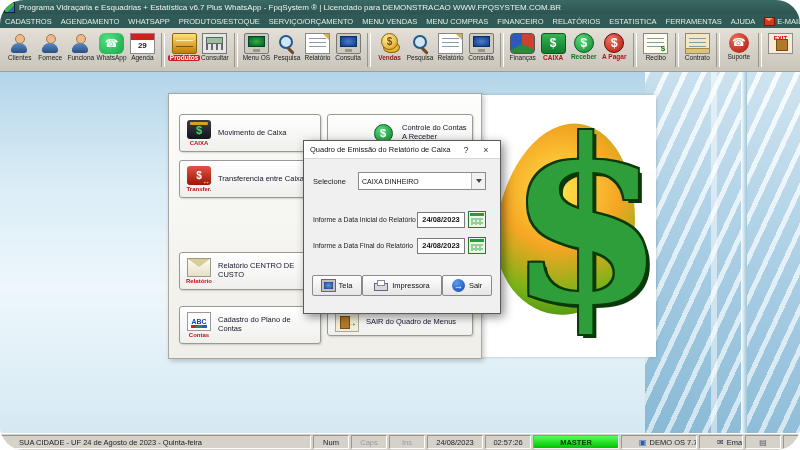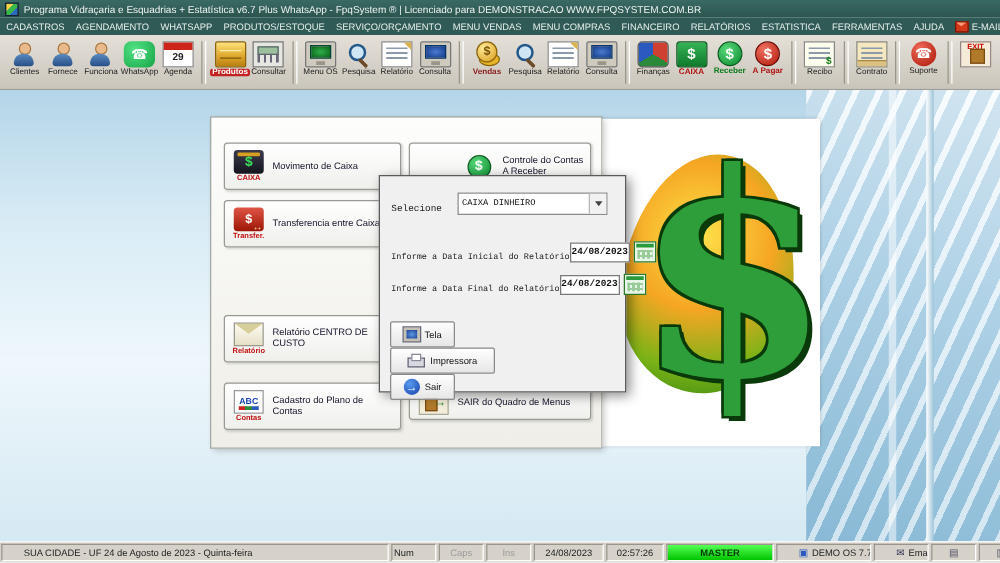--- a/index.html
+++ b/index.html
@@ -1,17 +1,17 @@
 <!DOCTYPE html>
 <html><head>
 <meta charset="utf-8">
 <style>
   html,body{margin:0;padding:0;}
   #screen{position:relative;width:800px;height:450px;overflow:hidden;background:#dcedf6;
-          font-family:"Liberation Sans","DejaVu Sans",sans-serif;-webkit-font-smoothing:antialiased;user-select:none;}
+          font-family:"Liberation Sans","DejaVu Sans",sans-serif;-webkit-font-smoothing:antialiased;user-select:none;border-radius:24px;}
 
   
   .titlebar{position:absolute;left:0;top:0;width:800px;height:14px;background:linear-gradient(#3a6a64,#2c544f);
             display:flex;align-items:center;gap:4px;padding:0 4px;box-sizing:border-box;}
   .app-ico{width:9px;height:9px;background:linear-gradient(135deg,#ffd24a 0 33%,#3ab54a 33% 66%,#2a6ac0 66%);border:1px solid #123;}
   .title-text{font-size:8px;color:#eef4f2;white-space:nowrap;overflow:hidden;}
 
   
   .menubar{position:absolute;left:0;top:14px;width:800px;height:14px;background:#2f5a55;display:flex;align-items:center;
            gap:9px;padding:0 5px;box-sizing:border-box;}
@@ -121,34 +121,34 @@
   .pic[data-icon="exit-door"]::before{content:"";position:absolute;top:2px;bottom:2px;left:4px;width:8px;background:#b07a2a;border:1px solid #7a4a10;}
   .pic[data-icon="exit-door"]::after{content:"→";position:absolute;right:1px;top:3px;color:#1a8a2a;font-size:10px;}
 
   
   .dialog{position:absolute;left:303px;top:68px;width:196px;height:172px;background:#f0f0f0;border:1px solid #5a5a5a;
           box-shadow:3px 3px 9px rgba(0,0,0,.45);z-index:10;}
   .dlg-titlebar{height:18px;background:#fff;border-bottom:1px solid #d8d8d8;display:flex;align-items:center;padding:0 6px;gap:4px;box-sizing:border-box;}
   .dlg-title{flex:1;font-size:7.5px;color:#111;white-space:nowrap;overflow:hidden;}
   .dlg-btn{width:16px;height:14px;display:flex;align-items:center;justify-content:center;font-size:9px;color:#333;cursor:pointer;}
   .dlg-body{position:relative;height:153px;}
-  .drow{position:absolute;left:9px;right:14px;display:flex;align-items:flex-end;font-family:Liberation Mono, monospace;}
+  .drow{position:absolute;left:9px;right:14px;display:flex;align-items:center;}
   .dlg-label{font-size:7.5px;color:#1a1a1a;white-space:nowrap;}
   .dlg-label.small{font-size:6.8px;}
   .combo{margin-left:12px;flex:1;height:16px;background:#fff;border:1px solid #8a8a8a;display:flex;align-items:center;cursor:pointer;}
   .combo-text{flex:1;font-size:7px;padding-left:3px;color:#111;white-space:nowrap;overflow:hidden;}
   .combo-arrow{width:13px;height:100%;border-left:1px solid #b8b8b8;background:#f2f2f2;display:flex;align-items:center;justify-content:center;}
   .combo-arrow::before{content:"";border-left:3px solid transparent;border-right:3px solid transparent;border-top:4px solid #444;}
   .datebox{margin-left:auto;width:46px;height:14px;background:#fff;border:1px solid #7a7a7a;font-size:7.5px;font-weight:bold;
            color:#111;display:flex;align-items:center;justify-content:center;flex:none;}
   .calbtn{margin-left:3px;width:16px;height:15px;background:#eaf6ea;border:1px solid #2a7a2a;position:relative;flex:none;cursor:pointer;}
   .calbtn::before{content:"";position:absolute;top:1px;left:1px;right:1px;height:3px;background:#2a9a3a;}
   .calbtn::after{content:"";position:absolute;top:6px;left:2px;right:2px;bottom:2px;
            background:repeating-linear-gradient(90deg,#9c9 0 2px,transparent 2px 4px),repeating-linear-gradient(180deg,#9c9 0 2px,transparent 2px 4px);}
-  .dlg-buttons{position:absolute;left:8px;right:8px;top:116px;display:flex;justify-content:space-between;flex-direction:column;}
+  .dlg-buttons{position:absolute;left:8px;right:8px;top:116px;display:flex;justify-content:space-between;}
   .dbtn{height:21px;background:linear-gradient(#fefefe,#e6e6e6);border:1px solid #8a8a8a;border-radius:2px;
         display:flex;align-items:center;justify-content:center;gap:4px;font-size:7.5px;color:#111;
         font-family:"Liberation Sans",sans-serif;cursor:pointer;padding:0 4px;box-sizing:border-box;}
   .dico{position:relative;flex:none;box-sizing:border-box;}
   .dico[data-icon="screen"]{width:13px;height:11px;background:radial-gradient(#5a9ae0,#1a3a90);border:2px solid #c4c0b4;outline:1px solid #667;}
   .dico[data-icon="printer"]{width:14px;height:8px;background:#d8d8e0;border:1px solid #667;margin-top:3px;}
   .dico[data-icon="printer"]::before{content:"";position:absolute;top:-4px;left:2px;right:2px;height:4px;background:#fff;border:1px solid #889;}
   .dico[data-icon="blue-arrow"]{width:13px;height:13px;border-radius:50%;background:radial-gradient(circle at 35% 30%,#5a9af0,#1442a8);
         color:#fff;font-size:9px;display:flex;align-items:center;justify-content:center;}
   .dico[data-icon="blue-arrow"]::before{content:"→";}
@@ -346,20 +346,25 @@
       </div>
       <div class="pbtn" style="left:158px;top:214px;width:146px;height:28px;">
         <span class="pic-wrap">
           <span class="pic" data-icon="exit-door"></span>
         </span>
         <span class="plabel">SAIR do Quadro de Menus</span>
       </div>
     </div>
 
     <div class="dialog">
+      <div class="dlg-titlebar">
+        <span class="dlg-title">Quadro de Emissão do Relatório de Caixa</span>
+        <span class="dlg-btn">?</span>
+        <span class="dlg-btn">×</span>
+      </div>
       <div class="dlg-body">
         <div class="drow" style="top:13px;">
           <span class="dlg-label">Selecione</span>
           <div class="combo">
             <span class="combo-text">CAIXA DINHEIRO</span>
             <span class="combo-arrow"></span>
           </div>
         </div>
         <div class="drow" style="top:52px;">
           <span class="dlg-label small">Informe a Data Inicial do Relatório</span>
@@ -386,21 +391,21 @@
           </button>
         </div>
       </div>
     </div>
   </div>
 
   <div class="statusbar">
     <div class="seg" style="width:310px;">
       <span>SUA CIDADE - UF 24 de Agosto de 2023 - Quinta-feira</span>
     </div>
-    <div class="seg" style="width:26px;justify-content:flex-end;">
+    <div class="seg" style="width:26px;justify-content:center;">
       <span>Num</span>
     </div>
     <div class="seg dim" style="width:26px;justify-content:center;">
       <span>Caps</span>
     </div>
     <div class="seg dim" style="width:20px;justify-content:center;">
       <span>Ins</span>
     </div>
     <div class="seg" style="width:56px;justify-content:center;">
       <span>24/08/2023</span>

